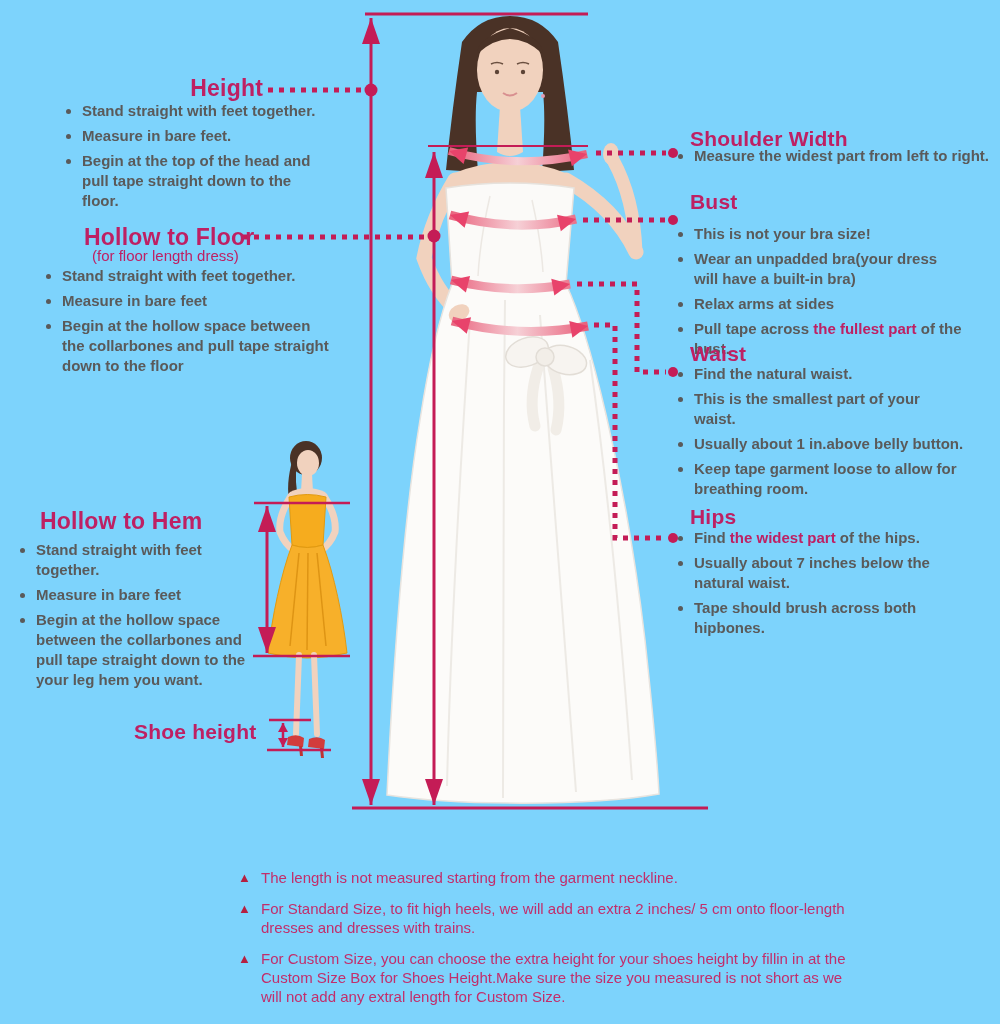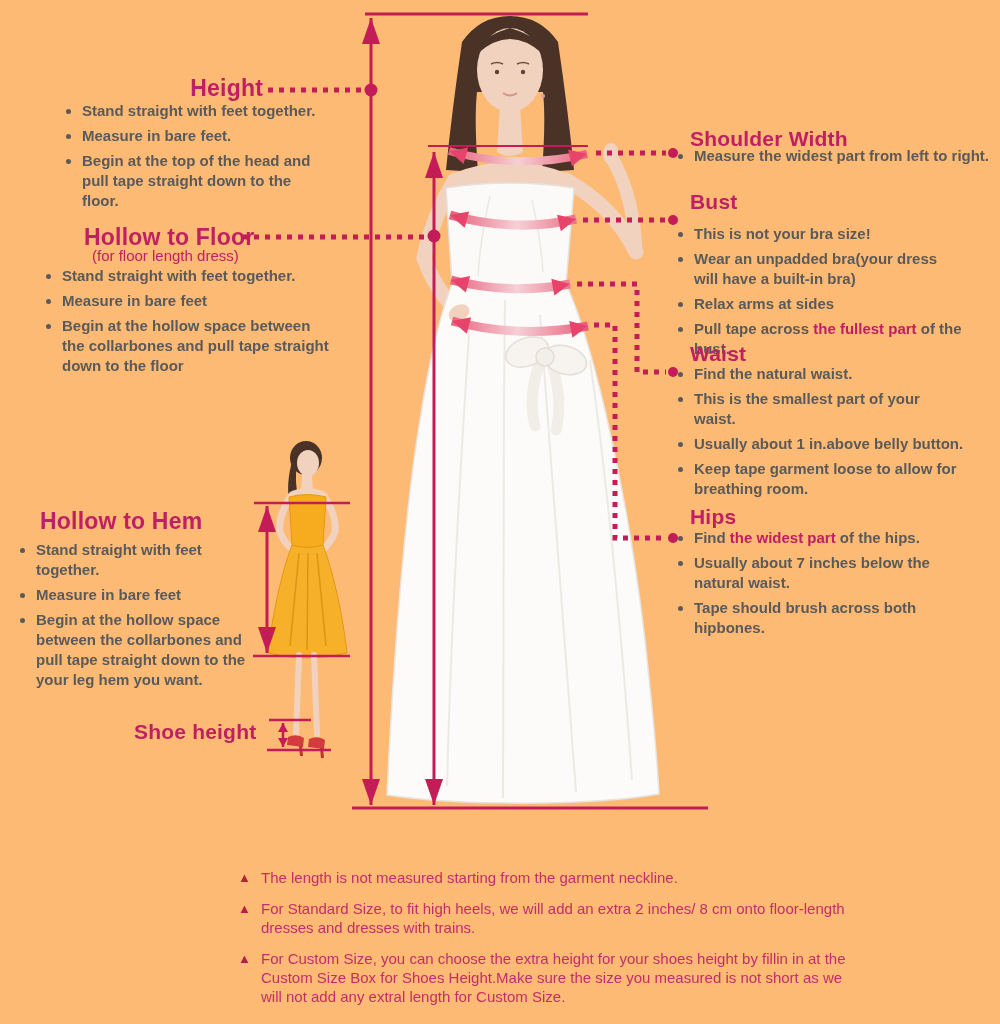--- a/index.html
+++ b/index.html
@@ -1,17 +1,17 @@
 <!DOCTYPE html>
 <html><head>
 <meta charset="utf-8">
 <style>
   html,body{margin:0;padding:0;background:#fff;}
   .canvas{
-    position:relative;width:1000px;height:1024px;background:#fdba74;
+    position:relative;width:1000px;height:1024px;background:#7dd3fc;
     font-family:"Liberation Sans",sans-serif;overflow:hidden;
   }
   .layer{position:absolute;left:0;top:0;}
   .sec-title{
     position:absolute;color:#BE2063;font-weight:bold;font-size:23px;
     letter-spacing:0.2px;white-space:nowrap;
   }
   .sec-title.small{font-size:21px;}
   .sec-sub{
     position:absolute;color:#BE2063;font-size:15px;font-weight:normal;white-space:nowrap;
@@ -210,21 +210,21 @@
       <li>Tape should brush across both hipbones.</li>
     </ul>
 
   <div class="notes">
       <div class="note">
         <span class="tri">▲</span>
         <div class="note-text">The length is not measured starting from the garment neckline.</div>
       </div>
       <div class="note">
         <span class="tri">▲</span>
-        <div class="note-text">For Standard Size, to fit high heels, we will add an extra 2 inches/ 8 cm onto floor-length dresses and dresses with trains.</div>
+        <div class="note-text">For Standard Size, to fit high heels, we will add an extra 2 inches/ 5 cm onto floor-length dresses and dresses with trains.</div>
       </div>
       <div class="note">
         <span class="tri">▲</span>
         <div class="note-text">For Custom Size, you can choose the extra height for your shoes height by fillin in at the Custom Size Box for Shoes Height.Make sure the size you measured is not short as we will not add any extral length for Custom Size.</div>
       </div>
     </div>
 
 </div>
 
 </body></html>

